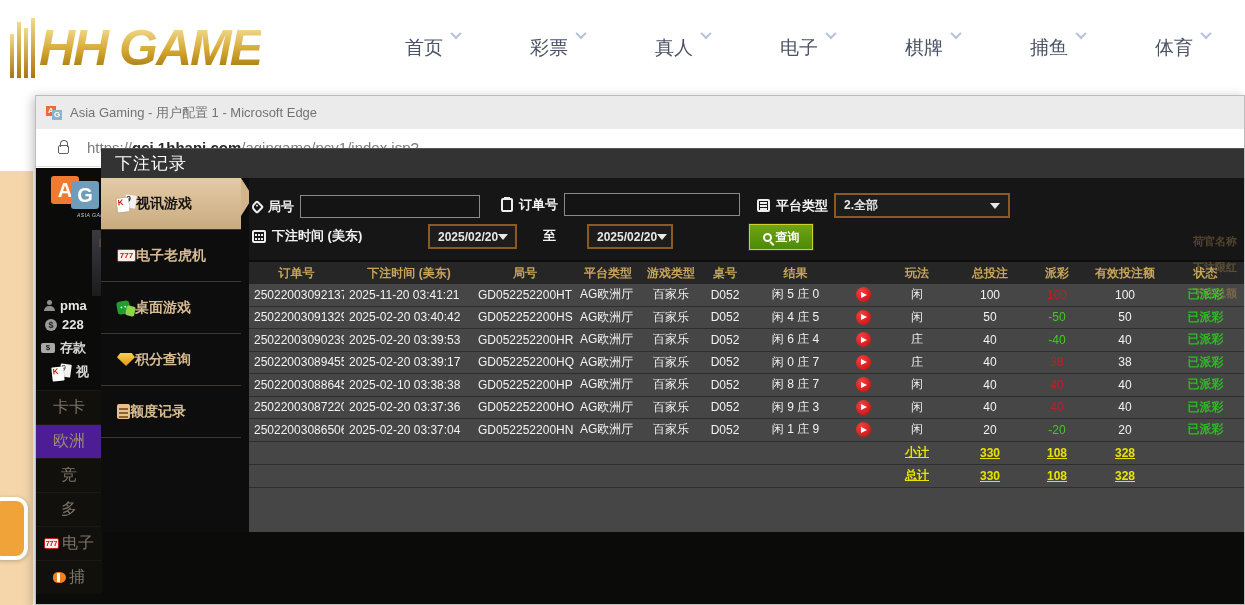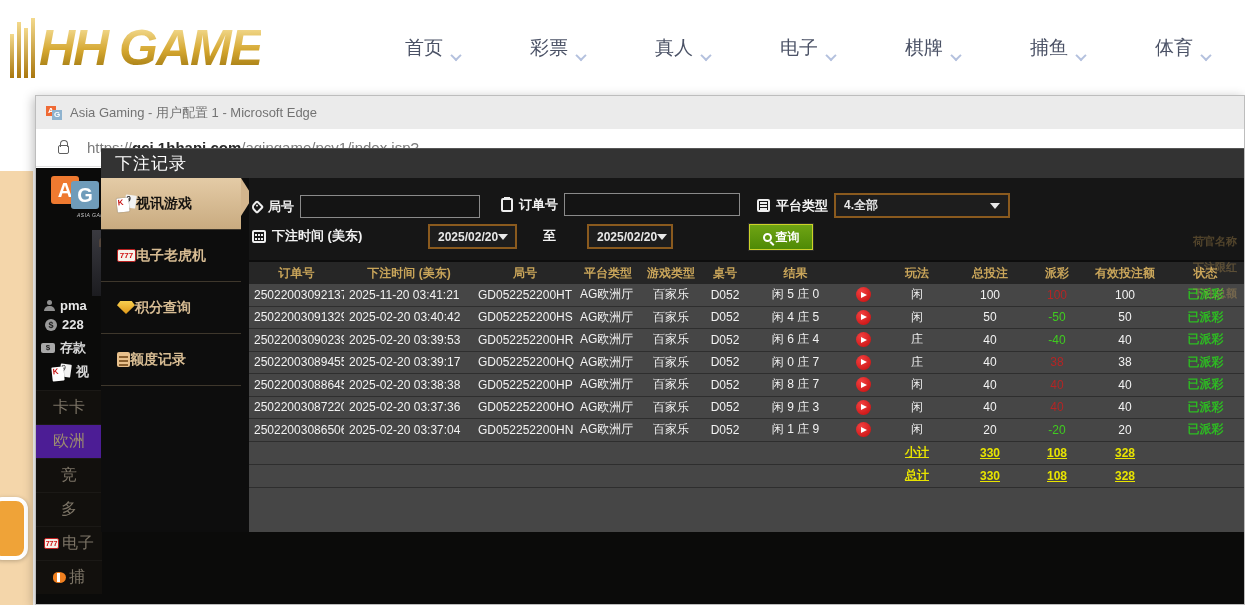--- a/index.html
+++ b/index.html
@@ -8,21 +8,21 @@
 
   
   .site-header { position: absolute; left: 0; top: 0; width: 1245px; height: 95px; background: #ffffff; }
   .logo { position: absolute; left: 10px; top: 12px; width: 330px; height: 72px; display: flex; align-items: center; }
   .logo-bars { display: flex; gap: 3px; margin-right: 4px; align-items: flex-end; height: 60px; }
   .logo-bars i { display: block; width: 4px; background: linear-gradient(#f3d98c, #a9770e); }
   .logo-bars i:nth-child(1){height:44px} .logo-bars i:nth-child(2){height:56px} .logo-bars i:nth-child(3){height:50px} .logo-bars i:nth-child(4){height:60px}
   .logo-text { font-size: 50px; font-weight: 900; font-style: italic; letter-spacing: -2px;
     background: linear-gradient(#f6e09a 10%, #d4a62f 55%, #8f6a08 100%); -webkit-background-clip: text; background-clip: text; color: transparent; }
   .main-nav { position: absolute; left: 370px; top: 0; width: 875px; height: 95px; display: flex; justify-content: space-around; align-items: center; }
-  .nav-item { display: flex; align-items: flex-end; cursor: pointer; }
+  .nav-item { display: flex; align-items: flex-start; cursor: pointer; }
   .nav-label { font-size: 19px; color: #4b5266; }
   .chev { width: 8px; height: 8px; border-right: 2px solid #b4c1de; border-bottom: 2px solid #b4c1de; transform: rotate(45deg) translate(-1px,-1px); margin-left: 9px; margin-top: -4px; }
 
   
   .left-strip-white { position: absolute; left: 0; top: 95px; width: 35px; height: 80px; background: #ffffff; }
   .left-strip-peach { position: absolute; left: 0; top: 171px; width: 33px; height: 434px; background: #f4d6aa; }
   .float-btn { position: absolute; left: -10px; top: 497px; width: 38px; height: 63px; background: #efa338; border: 4px solid #ffffff; border-radius: 12px; box-shadow: 0 1px 4px rgba(0,0,0,.25); }
 
   
   .edge-window { position: absolute; left: 35px; top: 95px; width: 1210px; height: 510px; background: #ffffff; border: 1px solid #bdbdbd; box-shadow: -2px 2px 10px rgba(0,0,0,.25); }
@@ -305,20 +305,24 @@
       <div class="side">
           <div class="side-item active">
             <span class="icn cards-icon"></span>
             <span class="side-label">视讯游戏</span>
           </div>
           <div class="side-item">
             <span class="icn slots-icon">777</span>
             <span class="side-label">电子老虎机</span>
           </div>
           <div class="side-item">
+            <span class="icn table-games-icon"></span>
+            <span class="side-label">桌面游戏</span>
+          </div>
+          <div class="side-item">
             <span class="icn points-icon"></span>
             <span class="side-label">积分查询</span>
           </div>
           <div class="side-item">
             <span class="icn credit-log-icon"></span>
             <span class="side-label">额度记录</span>
           </div>
         </div>
 
       <div class="parea">
@@ -330,21 +334,21 @@
           </div>
           <div class="frow" style="left:252px;top:15px;gap:6px;">
             <span class="clipboard-icon"></span>
             <span class="f-label">订单号</span>
             <input class="f-input" style="width: 176px;">
           </div>
           <div class="frow" style="left:508px;top:15px;gap:6px;">
             <span class="list-icon"></span>
             <span class="f-label">平台类型</span>
             <span class="f-select" style="width:176px;">
-              <span>4.全部</span>
+              <span>2.全部</span>
               <span class="caret"></span>
             </span>
           </div>
           <div class="frow" style="left:3px;top:49px;gap:6px;">
             <span class="calendar-icon"></span>
             <span class="f-label">下注时间 (美东)</span>
           </div>
           <div class="frow f-select" style="left:179px;top:46px;width:89px;">
             <span>2025/02/20</span>
             <span class="caret"></span>
@@ -442,21 +446,21 @@
                     <span class="tri"></span>
                   </span></div>
                 <div class="td c8">庄</div>
                 <div class="td c9">40</div>
                 <div class="td c10 pos">38</div>
                 <div class="td c11">38</div>
                 <div class="td c12 status">已派彩</div>
               </div>
               <div class="tr">
                 <div class="td c0">250220030886453</div>
-                <div class="td c1">2025-02-20 03:38:38</div>
+                <div class="td c1">2025-02-10 03:38:38</div>
                 <div class="td c2">GD052252200HP</div>
                 <div class="td c3">AG欧洲厅</div>
                 <div class="td c4">百家乐</div>
                 <div class="td c5">D052</div>
                 <div class="td c6">闲 8 庄 7</div>
                 <div class="td c7"><span class="playbtn">
                     <span class="tri"></span>
                   </span></div>
                 <div class="td c8">闲</div>
                 <div class="td c9">40</div>

